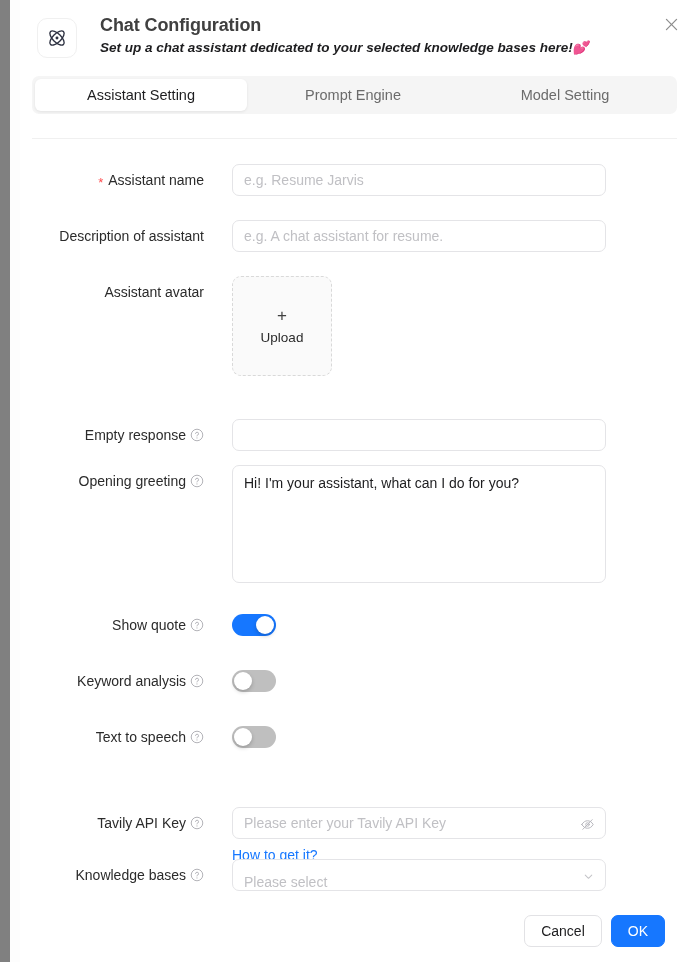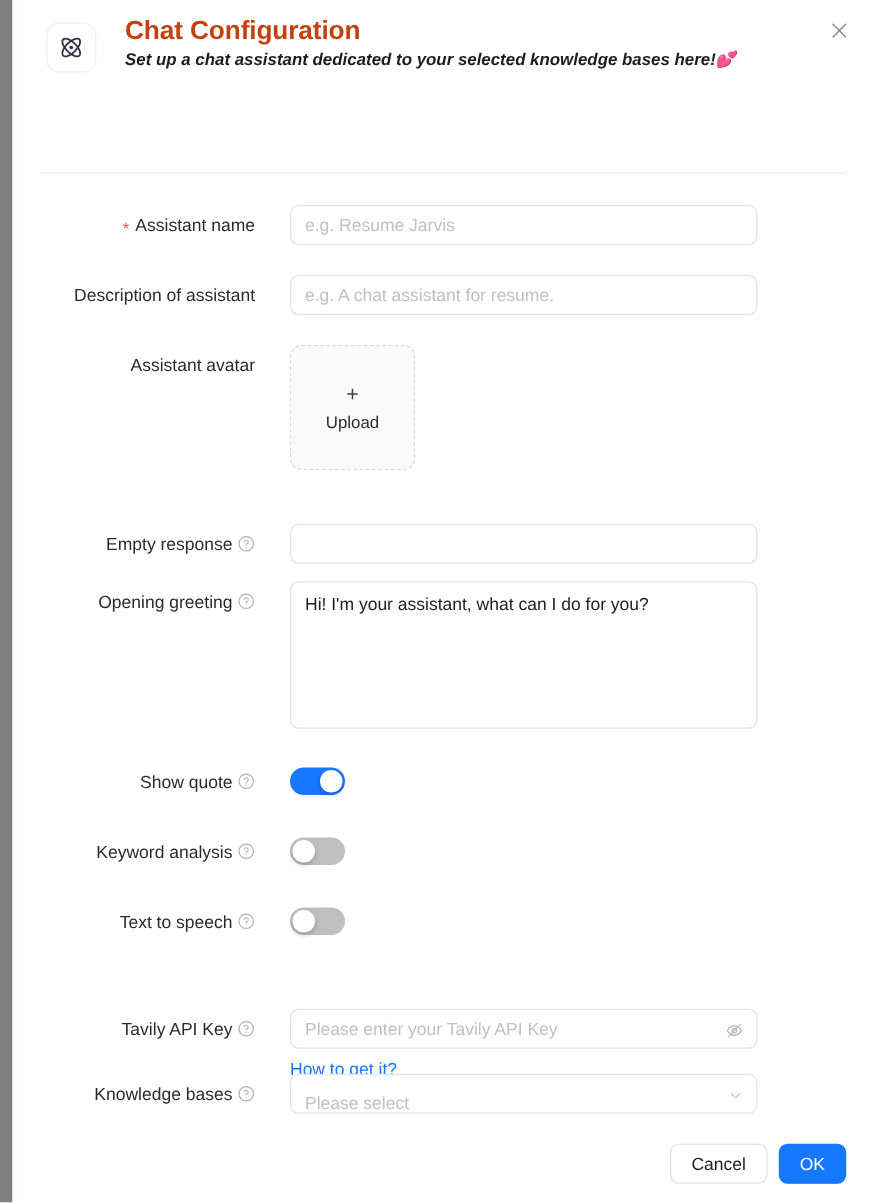--- a/index.html
+++ b/index.html
@@ -67,23 +67,23 @@
     align-items: center;
     justify-content: center;
     box-sizing: border-box;
   }
   #header-texts {
     position: absolute;
     left: 80px; top: 14px;
     width: 520px;
   }
   #dialog-title {
-    font-size: 21px;
+    font-size: 18px;
     font-weight: bold;
-    color: #c2410c;
+    color: #404040;
     line-height: 22px;
     letter-spacing: -0.1px;
   }
   #dialog-subtitle {
     font-size: 13.5px;
     font-weight: bold;
     color: #1d1d1f;
     line-height: 20px;
     margin-top: 2px;
     white-space: nowrap;
@@ -319,21 +319,21 @@
 
   
   #modal-footer {
     position: absolute;
     left: 0; bottom: 0;
     width: 675px;
     height: 62px;
     display: flex;
     align-items: center;
     justify-content: flex-end;
-    padding-right: 18px;
+    padding-right: 30px;
     gap: 9px;
     box-sizing: border-box;
   }
   .btn {
     height: 32px;
     border-radius: 7px;
     font-size: 14px;
     display: inline-flex;
     align-items: center;
     justify-content: center;
@@ -380,20 +380,31 @@
     </div>
 
     <div id="close-button">
       <svg width="15" height="15" viewBox="0 0 16 16" stroke="currentColor" stroke-width="1.3" stroke-linecap="round">
         <line x1="2.6" y1="2.6" x2="13.4" y2="13.4"></line>
         <line x1="13.4" y1="2.6" x2="2.6" y2="13.4"></line>
       </svg>
     </div>
   </div>
 
+  <div id="tabs-wrap">
+    <div class="tab tab-active" id="tab-0">
+      <span>Assistant Setting</span>
+    </div>
+    <div class="tab" id="tab-1">
+      <span>Prompt Engine</span>
+    </div>
+    <div class="tab" id="tab-2">
+      <span>Model Setting</span>
+    </div>
+  </div>
   <div id="header-divider"></div>
 
   <div id="form-body">
 
     <div class="form-row" style="top:14px;">
       <div class="row-label">
         <span class="req-star">*</span>
         <span>Assistant name</span>
       </div>
       <div class="row-field">

